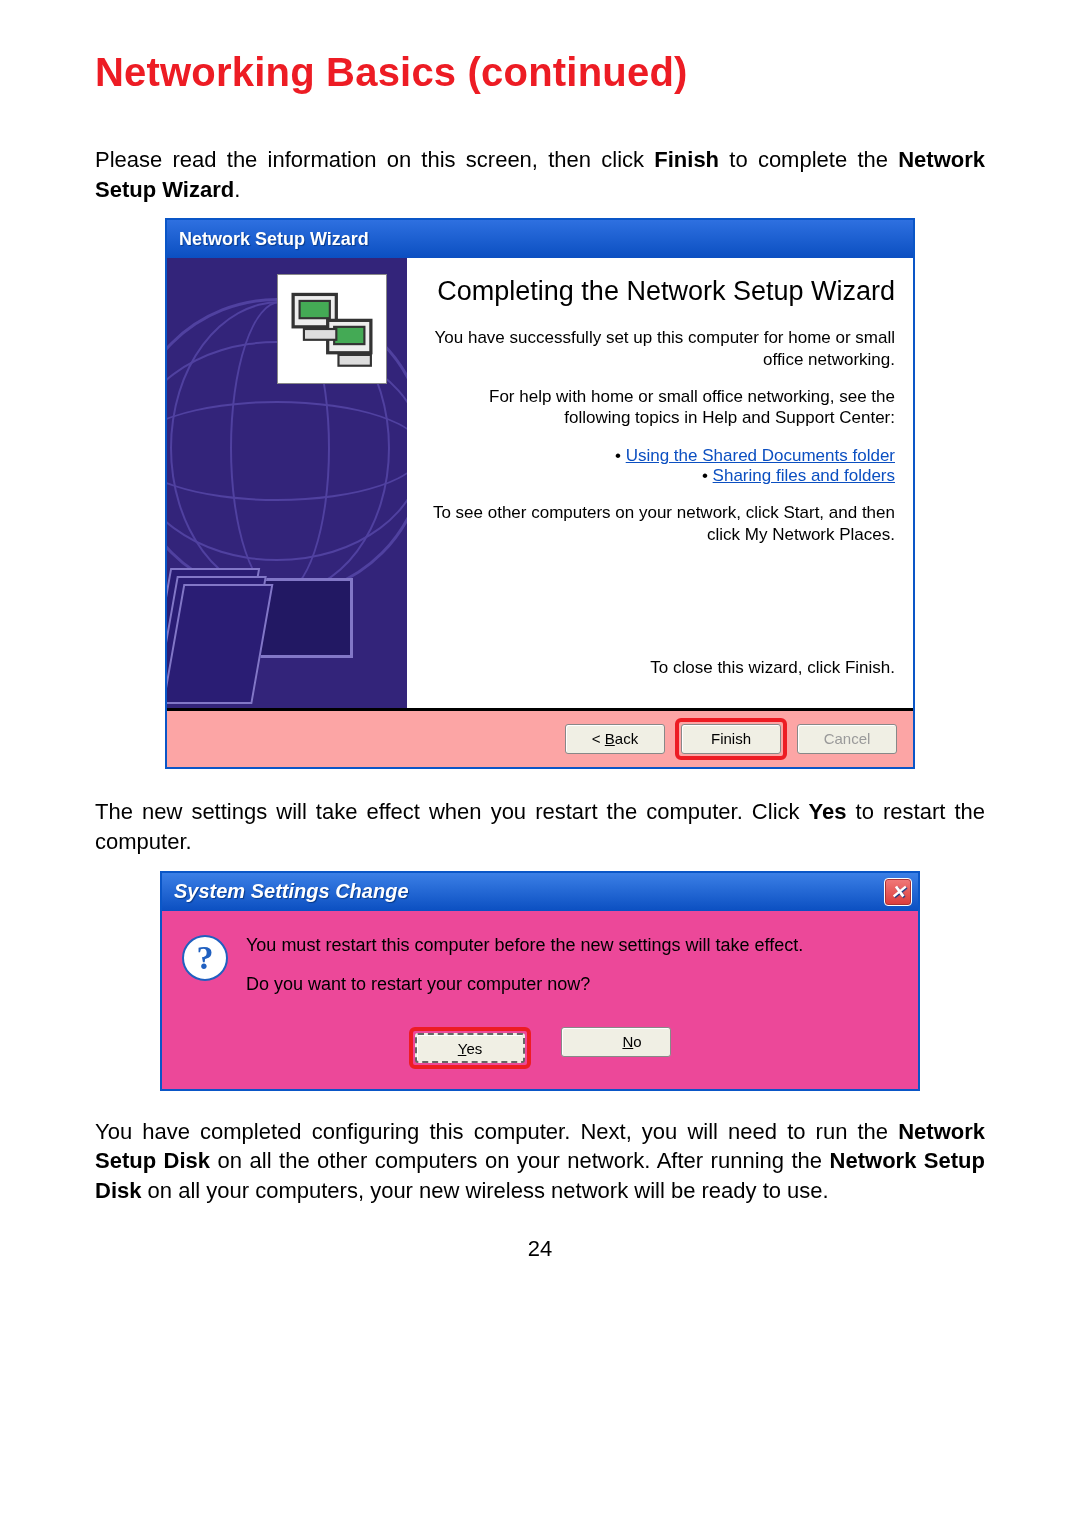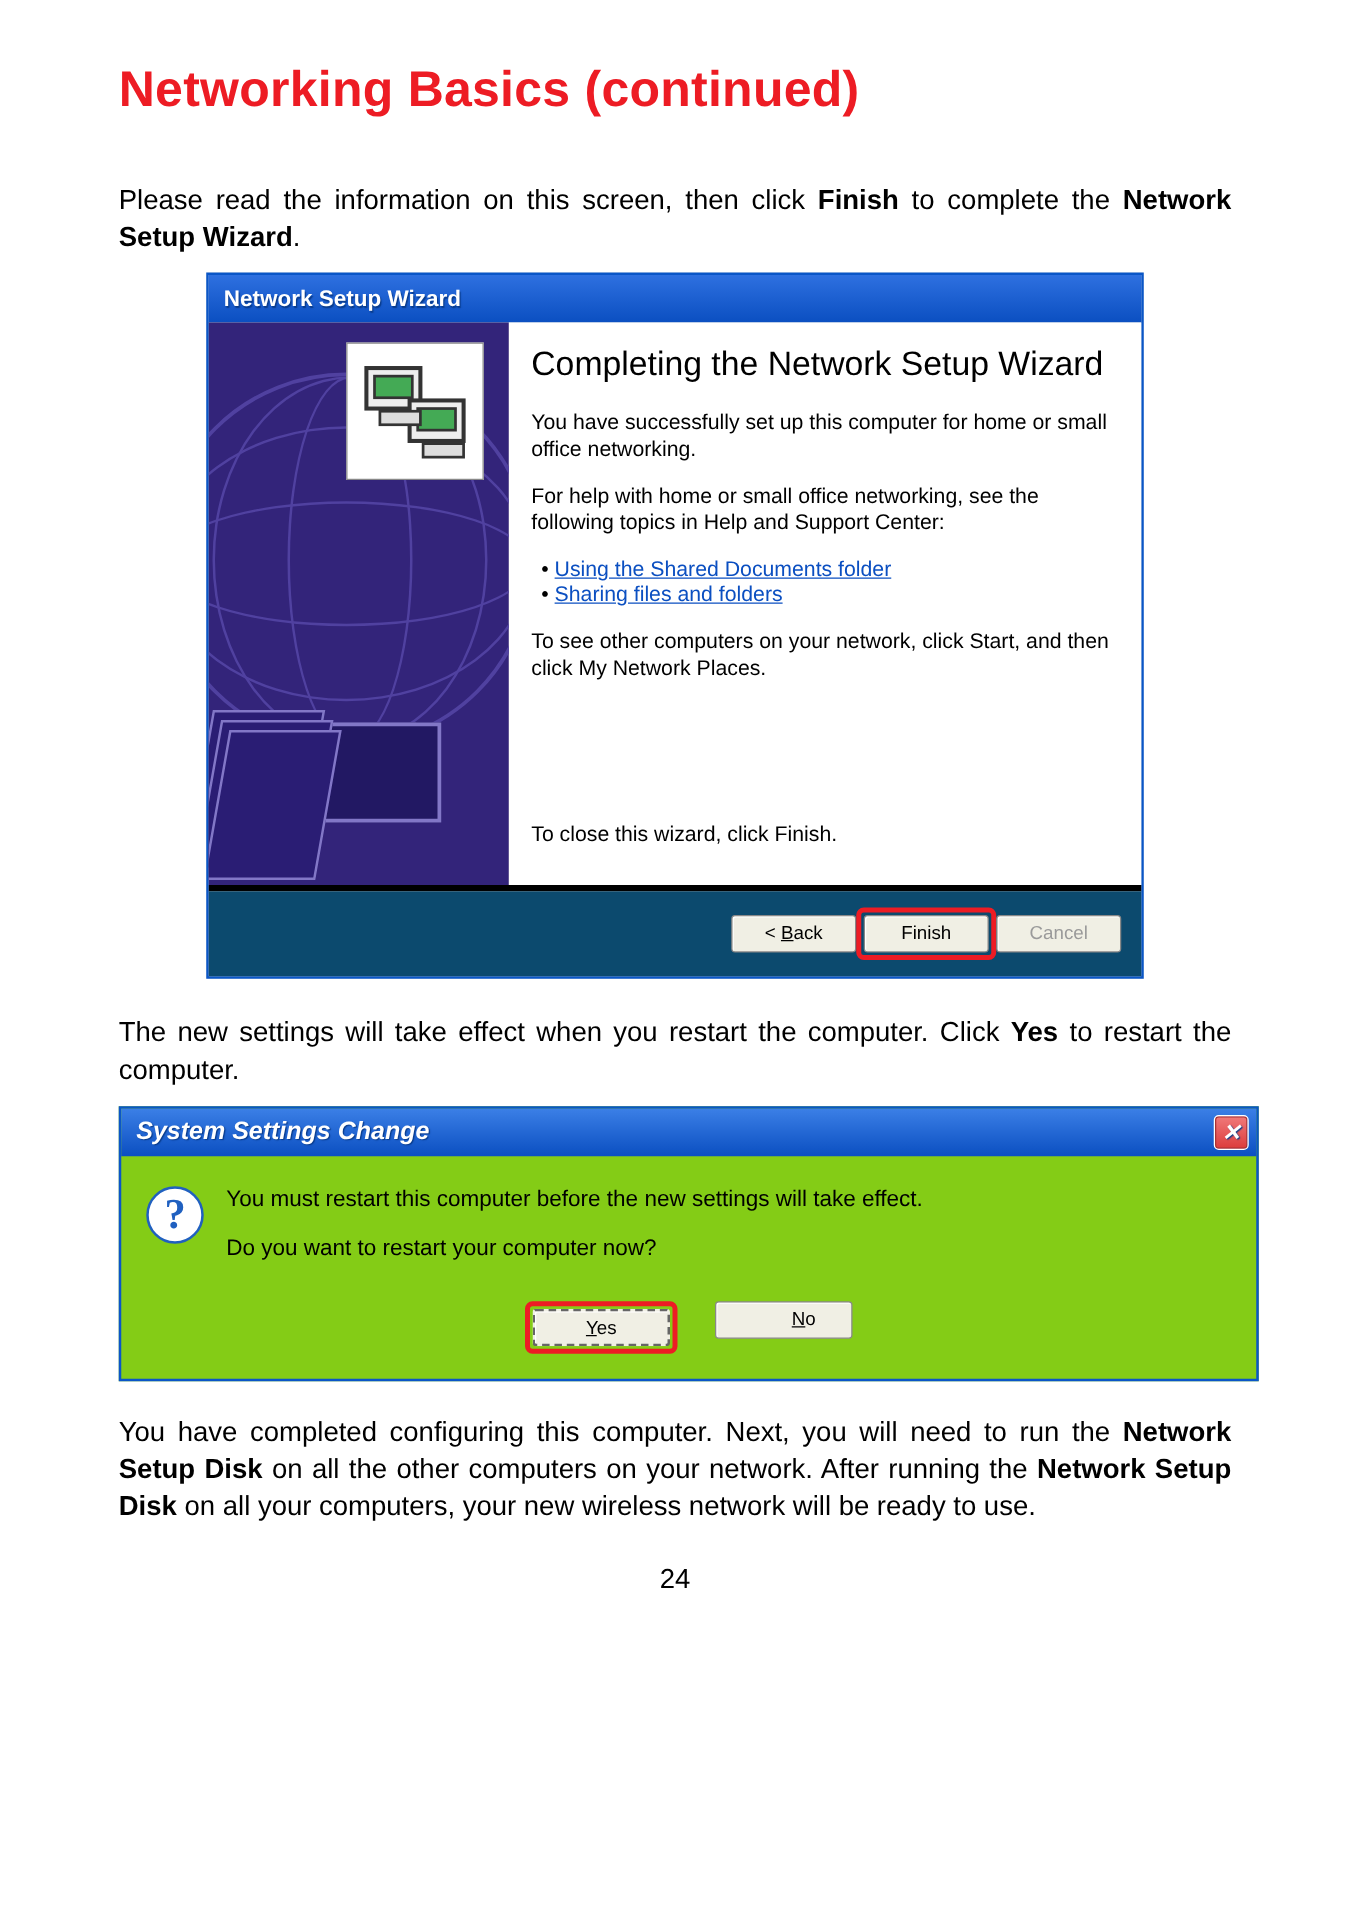--- a/index.html
+++ b/index.html
@@ -21,21 +21,22 @@
     background: linear-gradient(#2E70E0, #0B4FC1);
     display: flex; align-items: center;
     padding: 0 12px;
     color: #fff;
     font-family: "Trebuchet MS", Arial, sans-serif;
     font-size: 18px; font-weight: bold;
     text-shadow: 1px 1px 1px #083a8a;
   }
   .wizard-body {
     display: flex;
-    border-bottom: 5px solid #000000;
+    border-bottom: 3px solid #000000;
+    text-align: right;
   }
   .wizard-graphic {
     width: 240px; height: 450px;
     background: #33247A;
     position: relative;
     overflow: hidden;
   }
   
   .globe {
     position: absolute; left:-40px; top:40px; width:300px; height:300px;
@@ -86,23 +87,23 @@
     font-size: 27px;
     margin-bottom: 20px;
   }
   .wizard-content p { margin-bottom: 16px; line-height:1.25; }
   .wizard-content ul { list-style:none; margin:2px 0 16px 8px; }
   .wizard-content ul li::before { content:"• "; }
   .wizard-content ul li a { color:#0B4FC1; text-decoration: underline; }
   .wizard-content .spacer { flex:1; }
 
   .wizard-buttons {
-    height: 68px; display:flex; justify-content:flex-end; align-items:center;
-    padding: 0 16px;
-    background:#0c4a6e;
+    height: 56px; display:flex; justify-content:flex-end; align-items:center;
+    gap: 10px; padding: 0 16px;
+    background:#fca5a5;
   }
   .win-btn {
     min-width: 100px; height: 30px;
     background:#F0EFE4;
     border:1px solid #888;
     border-radius:3px;
     font-size:15px;
     padding: 0 12px;
     text-align:center;
     line-height:28px;
@@ -113,24 +114,24 @@
   .highlight-red {
     border: 4px solid #ED1C24;
     border-radius: 6px;
     padding: 2px;
     display:inline-block;
   }
   .highlight-red .win-btn { margin:0; }
 
   
   .dialog2 {
-    width: 912px;
+    width: 760px;
     margin: 0 auto 26px auto;
     border: 2px solid #0A56C7;
-    background: #84cc16;
+    background: #ec4899;
   }
   .dialog2 .titlebar2 {
     height: 38px;
     background: linear-gradient(#3B7FE6, #0B4FC1);
     display:flex; align-items:center; justify-content:space-between;
     padding: 0 6px 0 12px;
     color:#fff;
     font-family: "Trebuchet MS", Arial, sans-serif;
     font-size: 20px; font-weight:bold; font-style: italic;
     text-shadow: 1px 1px 1px #083a8a;

